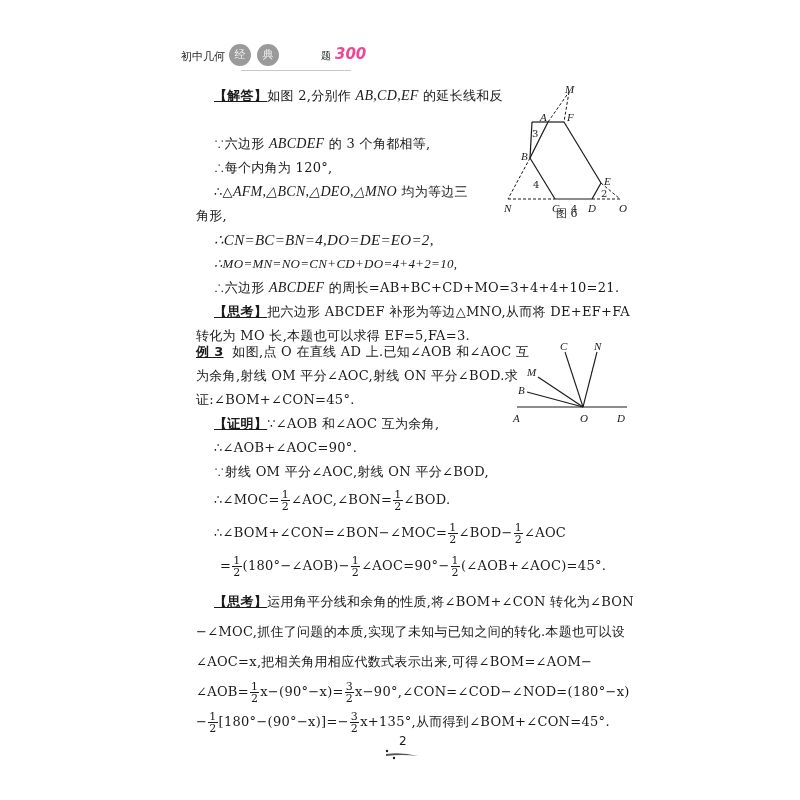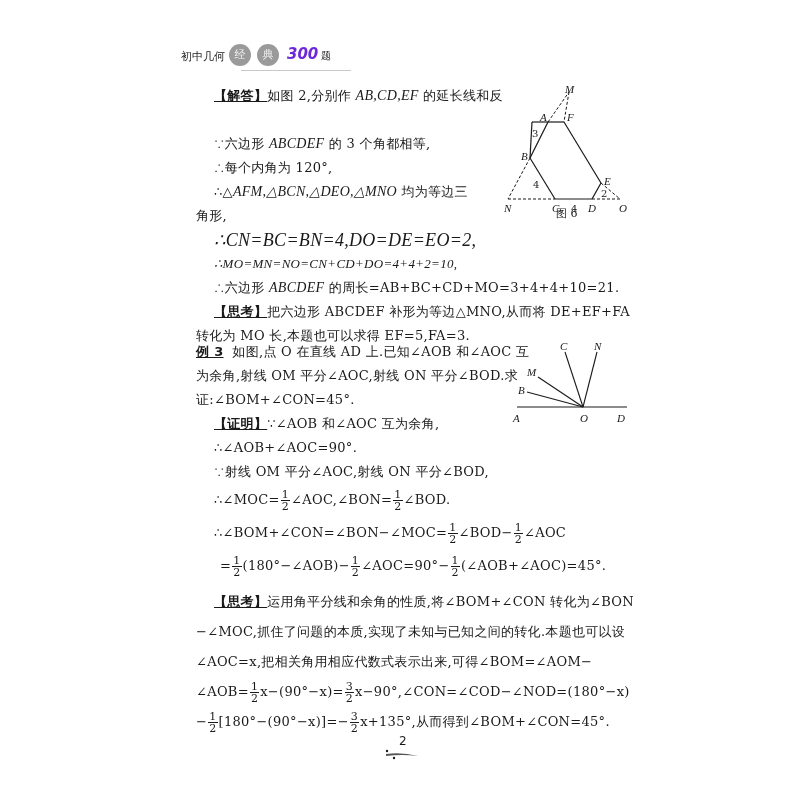--- a/index.html
+++ b/index.html
@@ -9,21 +9,21 @@
   .line { position:absolute; left:0; white-space:nowrap; font-size:13px; line-height:20px; letter-spacing:0.3px; }
   .it { font-family:"Liberation Serif", serif; font-style:italic; font-size:14px; }
   .bold { font-family:"DejaVu Sans", "Liberation Sans", sans-serif; font-weight:bold; font-size:13px;text-decoration:underline; }
   .frac { display:inline-block; vertical-align:middle; text-align:center; font-size:11px; line-height:11px; margin:0 1px; }
   .frac span { display:block; }
   .frac .num { border-bottom:1px solid #1a1a1a; padding:0 1px; }
   
   .hdr-text { font-family:"DejaVu Serif", serif; font-size:11px; color:#222; }
   .hdr-circle { width:22px; height:22px; border-radius:50%; background:#9a9a9a; color:#f4f4f4;
                 font-size:11px; text-align:center; line-height:22px; font-family:"DejaVu Sans", sans-serif; }
-  .hdr-num { font-family:"DejaVu Sans", sans-serif; font-weight:bold; font-style:italic; font-size:15px; color:#6d28d9; }
+  .hdr-num { font-family:"DejaVu Sans", sans-serif; font-weight:bold; font-style:italic; font-size:15px; color:#ec4899;margin-left:48px; }
   .hdr-line { height:1px; background:#c8c8c8; }
   .page-num { font-family:"DejaVu Sans", sans-serif; font-size:12px; }
 </style>
 </head>
 <body>
 
 <div class="abs" style="left:181px;top:42px;width:180px;height:30px;">
   <span class="abs hdr-text" style="left:0;top:7px;text-align:center;">初中几何</span>
   <div class="abs hdr-circle" style="left:48px;top:2px;">经</div>
   <div class="abs hdr-circle" style="left:76px;top:2px;">典</div>
@@ -38,21 +38,21 @@
   </div>
   <div class="line" style="top:48px;left:18px;">
     <span>∵六边形 </span><span class="it">ABCDEF</span><span> 的 3 个角都相等,</span>
   </div>
   <div class="line" style="top:72px;left:18px;">∴每个内角为 120°,</div>
   <div class="line" style="top:96px;left:18px;">
     <span>∴△</span><span class="it">AFM,△BCN,△DEO,△MNO</span><span> 均为等边三</span>
   </div>
 </div>
 <div class="line" style="left:196px;top:206px;">角形,</div>
-<div class="line it" style="left:214px;top:230px;font-size:18px;">∴CN=BC=BN=4,DO=DE=EO=2,</div>
+<div class="line it" style="left:214px;top:230px;font-size:15px;">∴CN=BC=BN=4,DO=DE=EO=2,</div>
 <div class="line it" style="left:214px;top:254px;font-size:13px;">∴MO=MN=NO=CN+CD+DO=4+4+2=10,</div>
 <div class="line" style="left:214px;top:278px;">
   <span>∴六边形 </span><span class="it">ABCDEF</span><span> 的周长=AB+BC+CD+MO=3+4+4+10=21.</span>
 </div>
 <div class="line" style="left:214px;top:302px;">
   <span class="bold">【思考】</span><span>把六边形 ABCDEF 补形为等边△MNO,从而将 DE+EF+FA</span>
 </div>
 <div class="line" style="left:196px;top:326px;">转化为 MO 长,本题也可以求得 EF=5,FA=3.</div>
 
 <svg class="abs" style="left:500px;top:84px;" width="130" height="130" viewBox="0 0 130 130">

